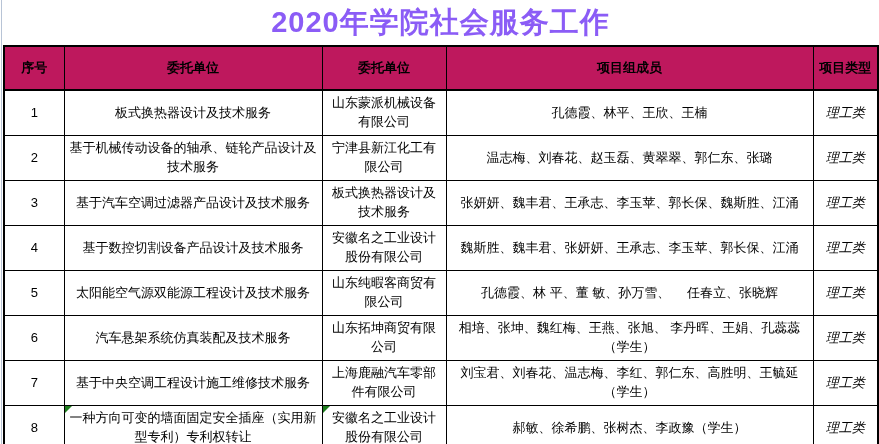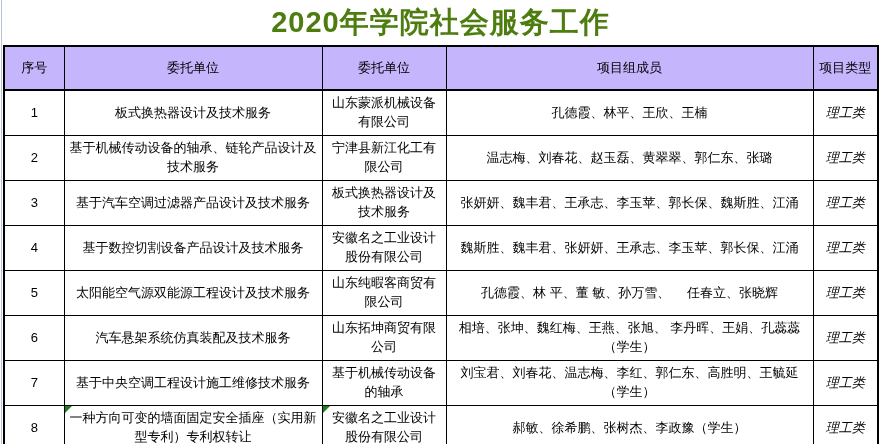--- a/index.html
+++ b/index.html
@@ -11,41 +11,41 @@
     font-family:"Liberation Sans","DejaVu Sans",sans-serif;
     color:#000;
   }
   .edge-line{
     position:absolute;left:1px;top:0;width:1px;height:444px;
     background:#b8c4d6;
   }
   .title{
     position:absolute;left:4px;top:0;width:873px;height:45px;
     display:flex;align-items:center;justify-content:center;
-    font-size:29px;font-weight:bold;color:#4d7c0f;
+    font-size:29px;font-weight:bold;color:#8b5cf6;
     letter-spacing:1px;
   }
   table.grid{
     position:absolute;left:3px;top:45px;
     width:874px;
     border-collapse:collapse;
     table-layout:fixed;
     border:2px solid #000;
   }
   table.grid th, table.grid td{
     border:1px solid #000;
     text-align:center;
     vertical-align:middle;
     padding:1px 4px;
     overflow:hidden;
   }
   table.grid th{
-    background:#c4b5fd;
+    background:#be185d;
     font-size:13px;
-    font-weight:normal;
+    font-weight:bold;
     height:40px;
     border-bottom:2px solid #000;
   }
   table.grid td{
     font-size:13px;
     height:42px;
     line-height:1.45;
   }
   td.c-no{font-size:12px;}
   td.c-members{font-size:12px;white-space:pre-wrap;padding:1px 3px;}
@@ -121,21 +121,21 @@
       <tr>
         <td class="c-no">6</td>
         <td class="c-name">汽车悬架系统仿真装配及技术服务</td>
         <td class="c-client">山东拓坤商贸有限公司</td>
         <td class="c-members">相培、张坤、魏红梅、王燕、张旭、 李丹晖、王娟、孔蕊蕊（学生）</td>
         <td class="c-type">理工类</td>
       </tr>
       <tr>
         <td class="c-no">7</td>
         <td class="c-name">基于中央空调工程设计施工维修技术服务</td>
-        <td class="c-client">基于机械传动设备的轴承</td>
+        <td class="c-client">上海鹿融汽车零部件有限公司</td>
         <td class="c-members">刘宝君、刘春花、温志梅、李红、郭仁东、高胜明、王毓延（学生）</td>
         <td class="c-type">理工类</td>
       </tr>
       <tr>
         <td class="c-no">8</td>
         <td class="c-name rel">
           <i class="marker"></i>
           <span>一种方向可变的墙面固定安全插座（实用新型专利）专利权转让</span>
         </td>
         <td class="c-client rel">

